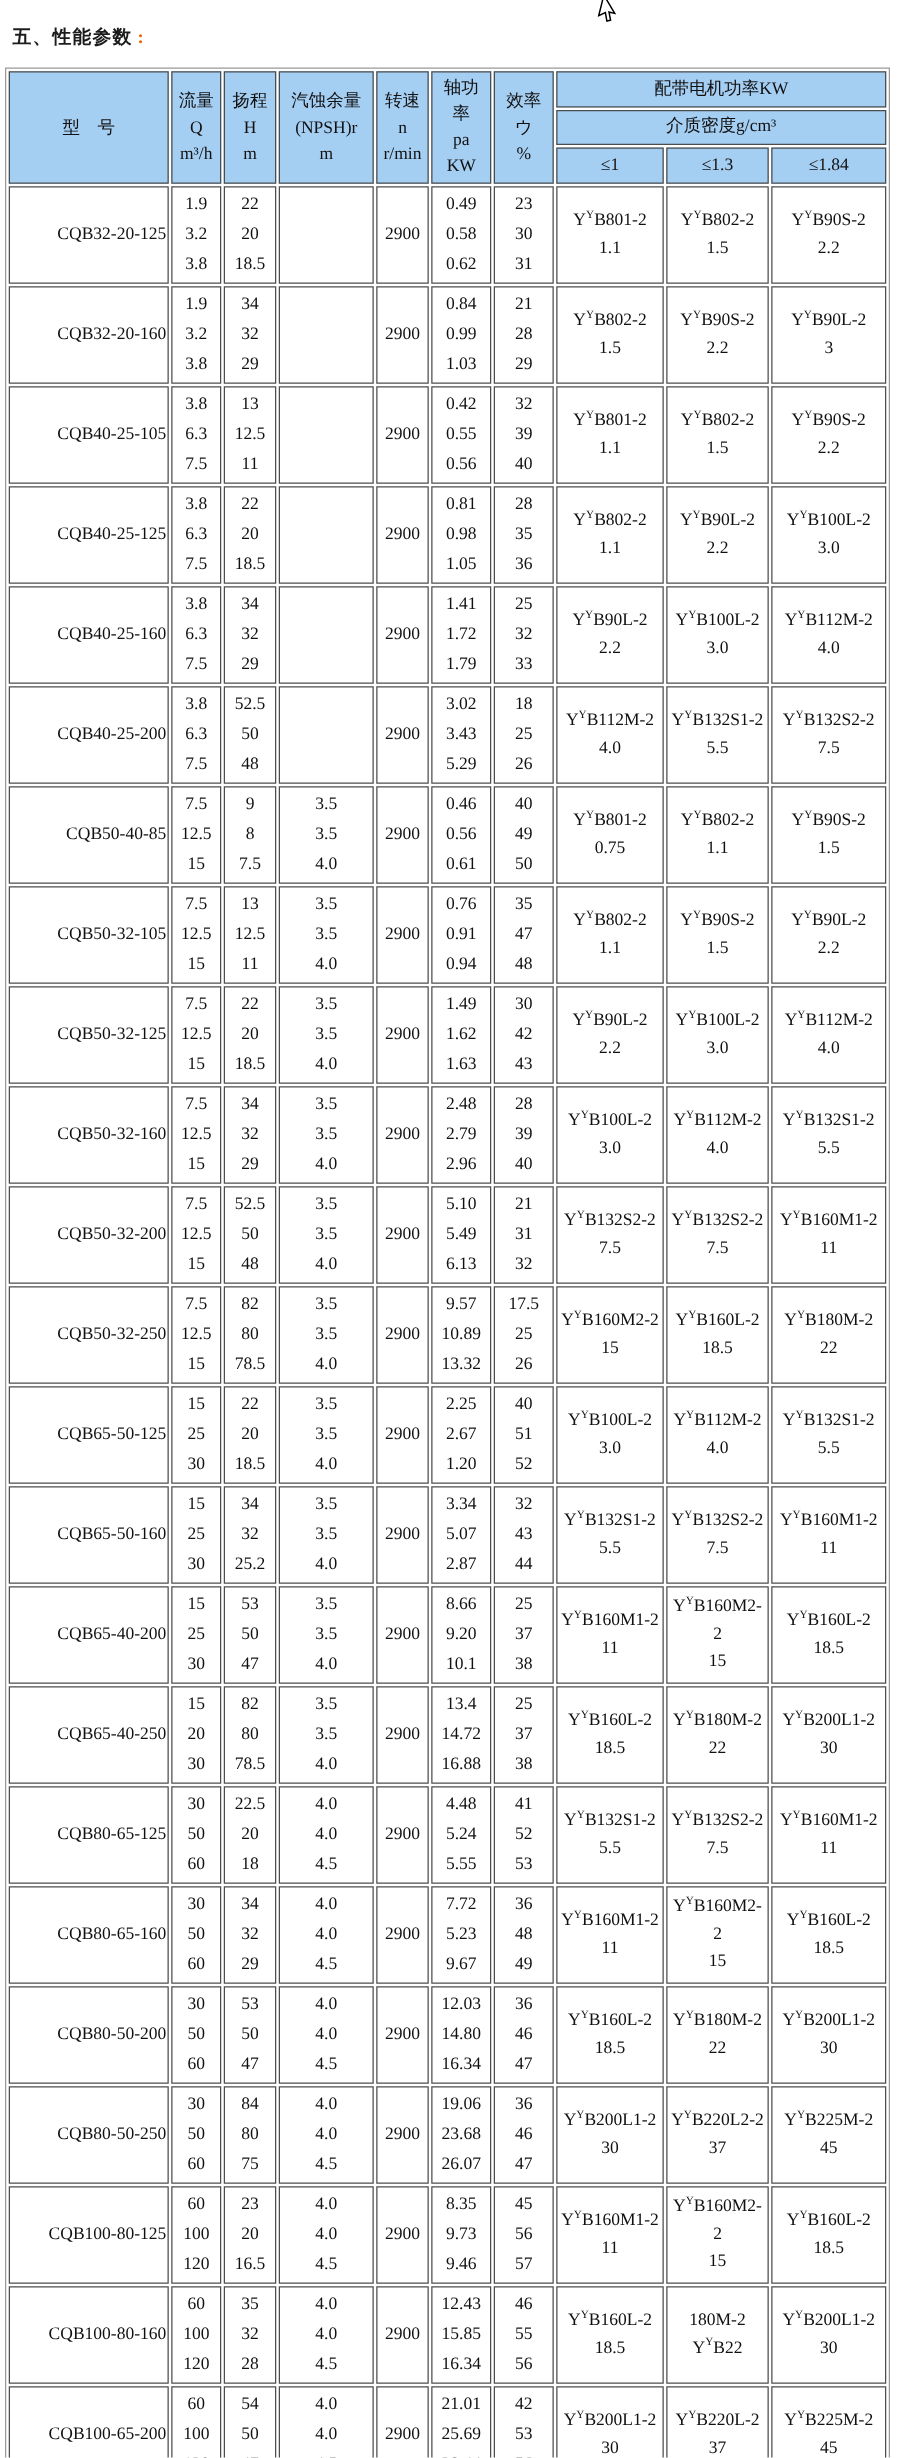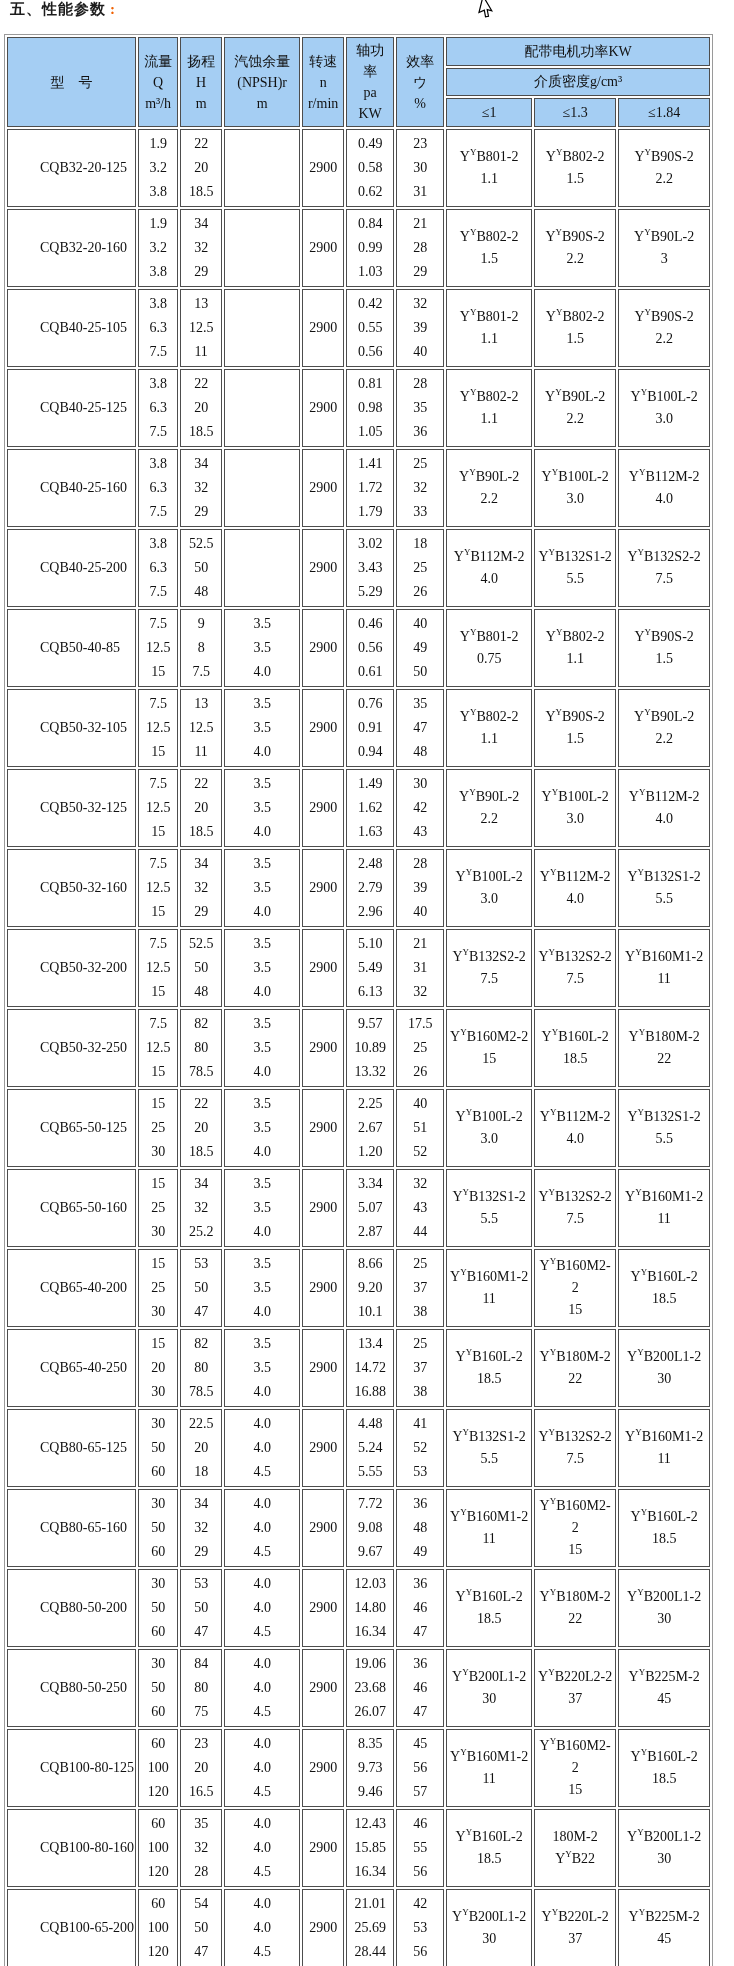--- a/index.html
+++ b/index.html
@@ -10,21 +10,21 @@
     --text:#111111;
   }
   *{box-sizing:border-box;}
   html,body{margin:0;padding:0;}
   body{
     width:734px;height:1966px;background:#ffffff;
     font-family:"Liberation Serif","DejaVu Serif",serif;
     color:var(--text);position:relative;overflow:hidden;
   }
   .page-title{
-    margin:0 0 0 10px;font-size:15px;font-weight:bold;color:#1c1c1c;
+    margin:20px 0 0 10px;font-size:15px;font-weight:bold;color:#1c1c1c;
     letter-spacing:1px;
   }
   .page-title .colon{color:var(--title_colon);margin-left:4px;font-weight:bold;}
   .cursor{position:absolute;left:478px;top:-3px;}
 
   table.spec{
     margin:15px 0 0 4px;
     border-collapse:separate;border-spacing:2px;
     table-layout:fixed;
     border:1px solid var(--outer_border);
@@ -34,21 +34,21 @@
   thead th{
     background:var(--header_bg);
     font-weight:normal;font-size:14px;line-height:21px;
     text-align:center;vertical-align:middle;
     white-space:pre-line;padding:2px 1px;
   }
   tbody td{
     font-size:14px;text-align:center;vertical-align:middle;
     padding:2px 1px;background:#ffffff;
   }
-  td.model{text-align:left;padding-left:32px;white-space:nowrap;}
+  td.model{text-align:right;padding-left:16px;white-space:nowrap;}
   td.vals div{line-height:24px;min-height:24px;}
   td.speed{letter-spacing:0;margin-top:26px;}
   td.motor div{line-height:22px;}
   sup{font-size:9px;line-height:0;vertical-align:super;}
 </style>
 </head>
 <body>
 
 <h3 class="page-title"><span>五、性能参数</span><span class="colon">:</span></h3>
 
@@ -789,21 +789,21 @@
           <div class="val">29</div>
         </td>
         <td class="vals">
           <div class="val">4.0</div>
           <div class="val">4.0</div>
           <div class="val">4.5</div>
         </td>
         <td class="speed">2900</td>
         <td class="vals">
           <div class="val">7.72</div>
-          <div class="val">9.08</div>
+          <div class="val">5.23</div>
           <div class="val">9.67</div>
         </td>
         <td class="vals">
           <div class="val">36</div>
           <div class="val">48</div>
           <div class="val">49</div>
         </td>
         <td class="motor">
           <div class="mname">Y<sup>Y</sup>B160M1-2</div>
           <div class="mpower">11</div>

